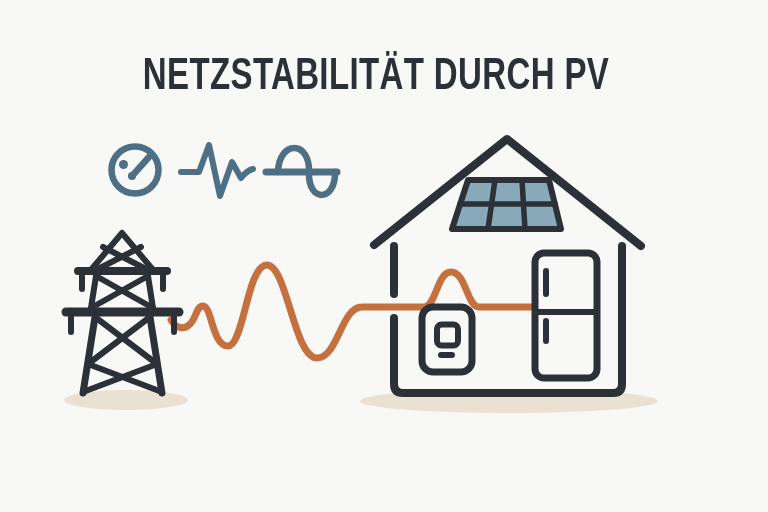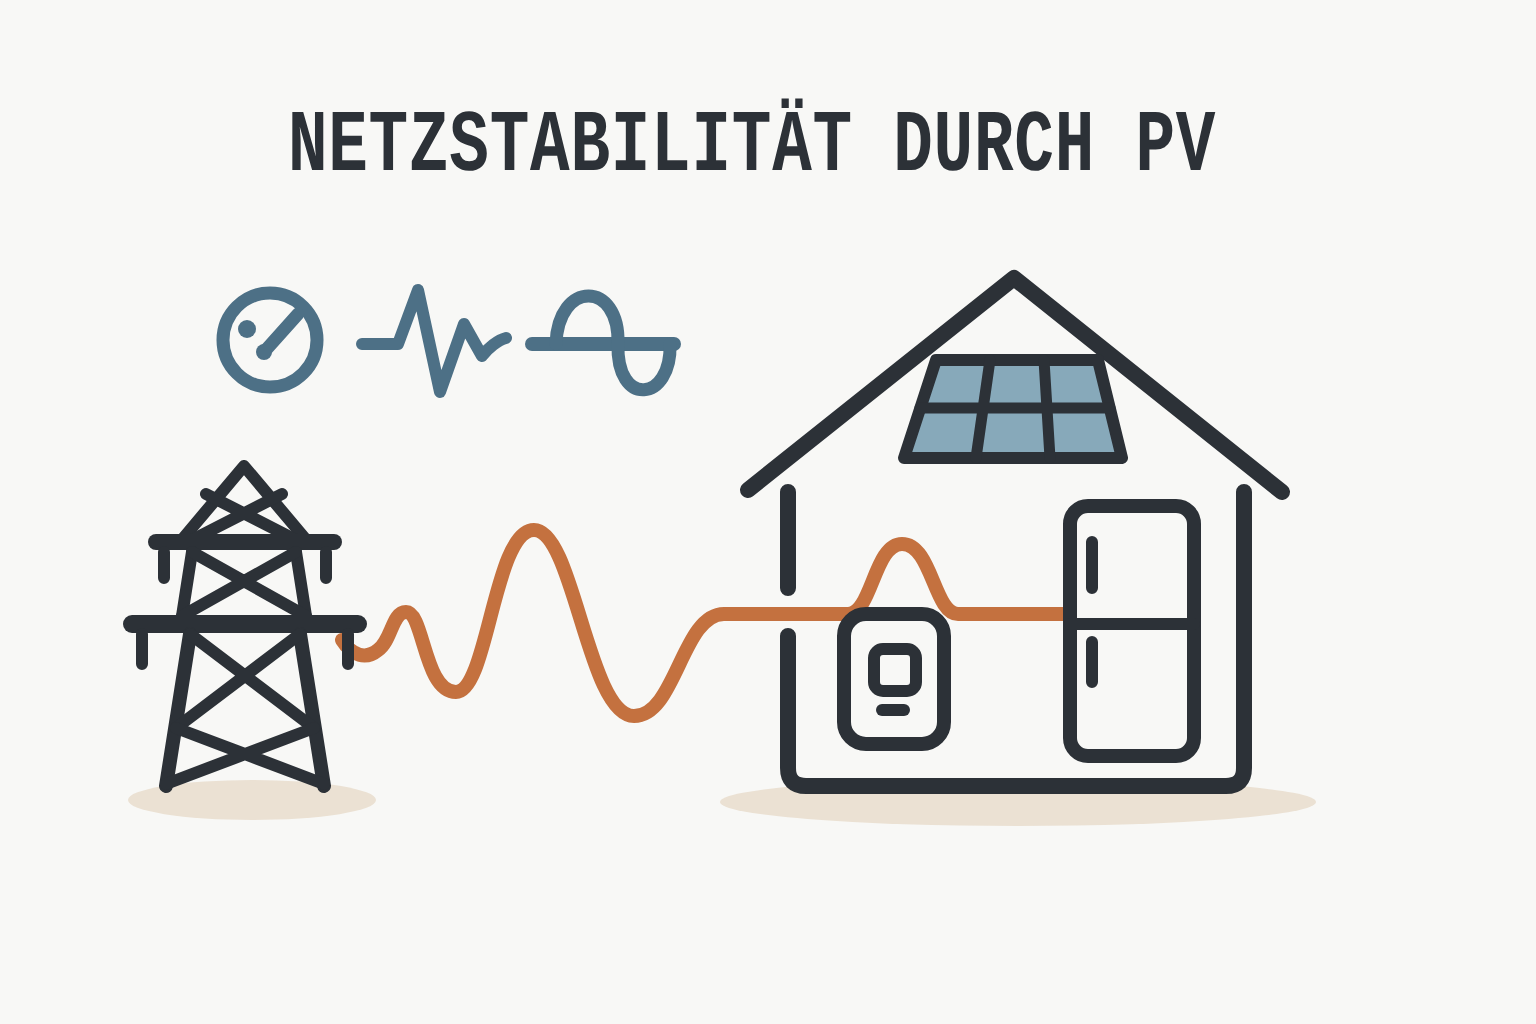--- a/index.html
+++ b/index.html
@@ -1,21 +1,21 @@
 <!DOCTYPE html>
 <html style="--background: #f8f8f6; --ink: #2c3137; --wire-orange: #c4713f; --icon-blue: #4d7086; --panel-blue: #87a9ba; --shadow-beige: #ebe1d3;"><head>
 <meta charset="utf-8">
 <style>
   html,body{margin:0;padding:0;background:#f8f8f6;}
   .canvas{
     position:relative;
     width:768px;height:416px;
     background:var(--background,#f8f8f6);
     overflow:hidden;
-    font-family:Liberation Mono, monospace;
+    font-family:Liberation Sans, sans-serif;
   }
   .title{
     position:absolute;
     top:52px;left:0;right:0;
     margin:0;
     text-align:center;
     font-size:44px;
     font-weight:700;
     line-height:1;
     letter-spacing:0.5px;

